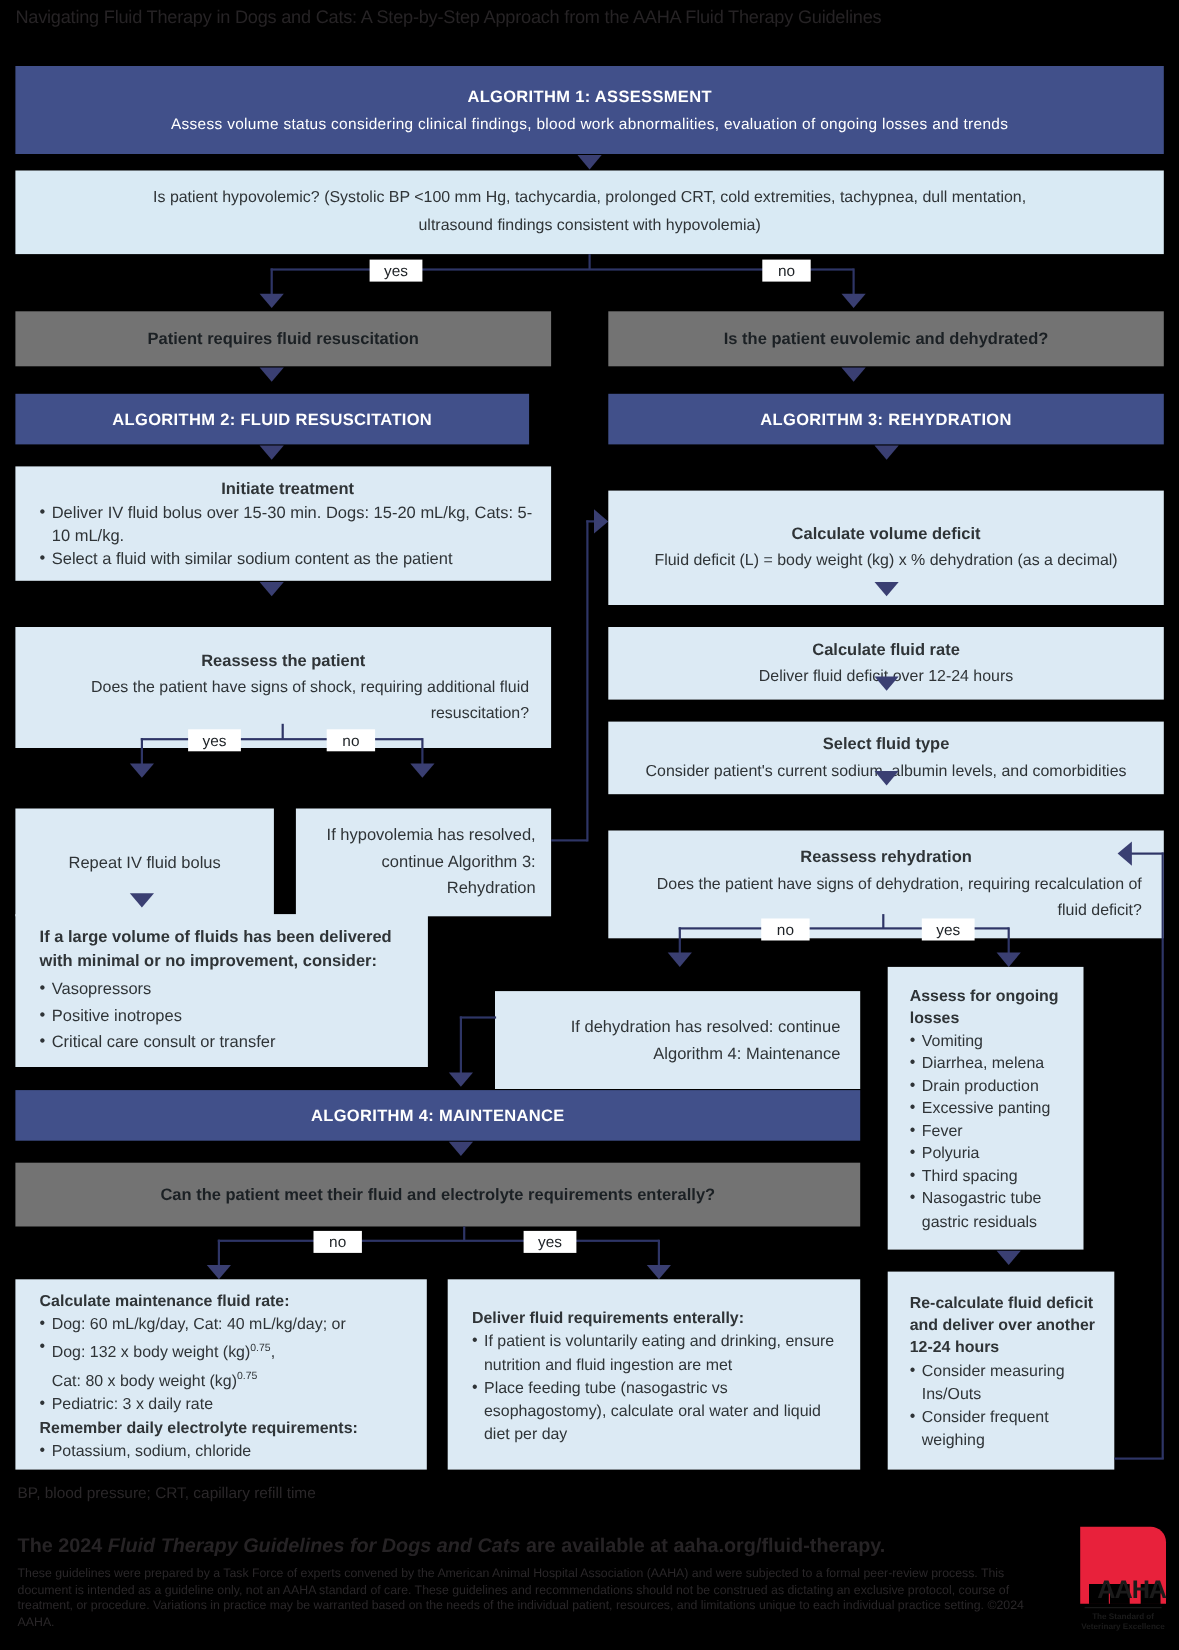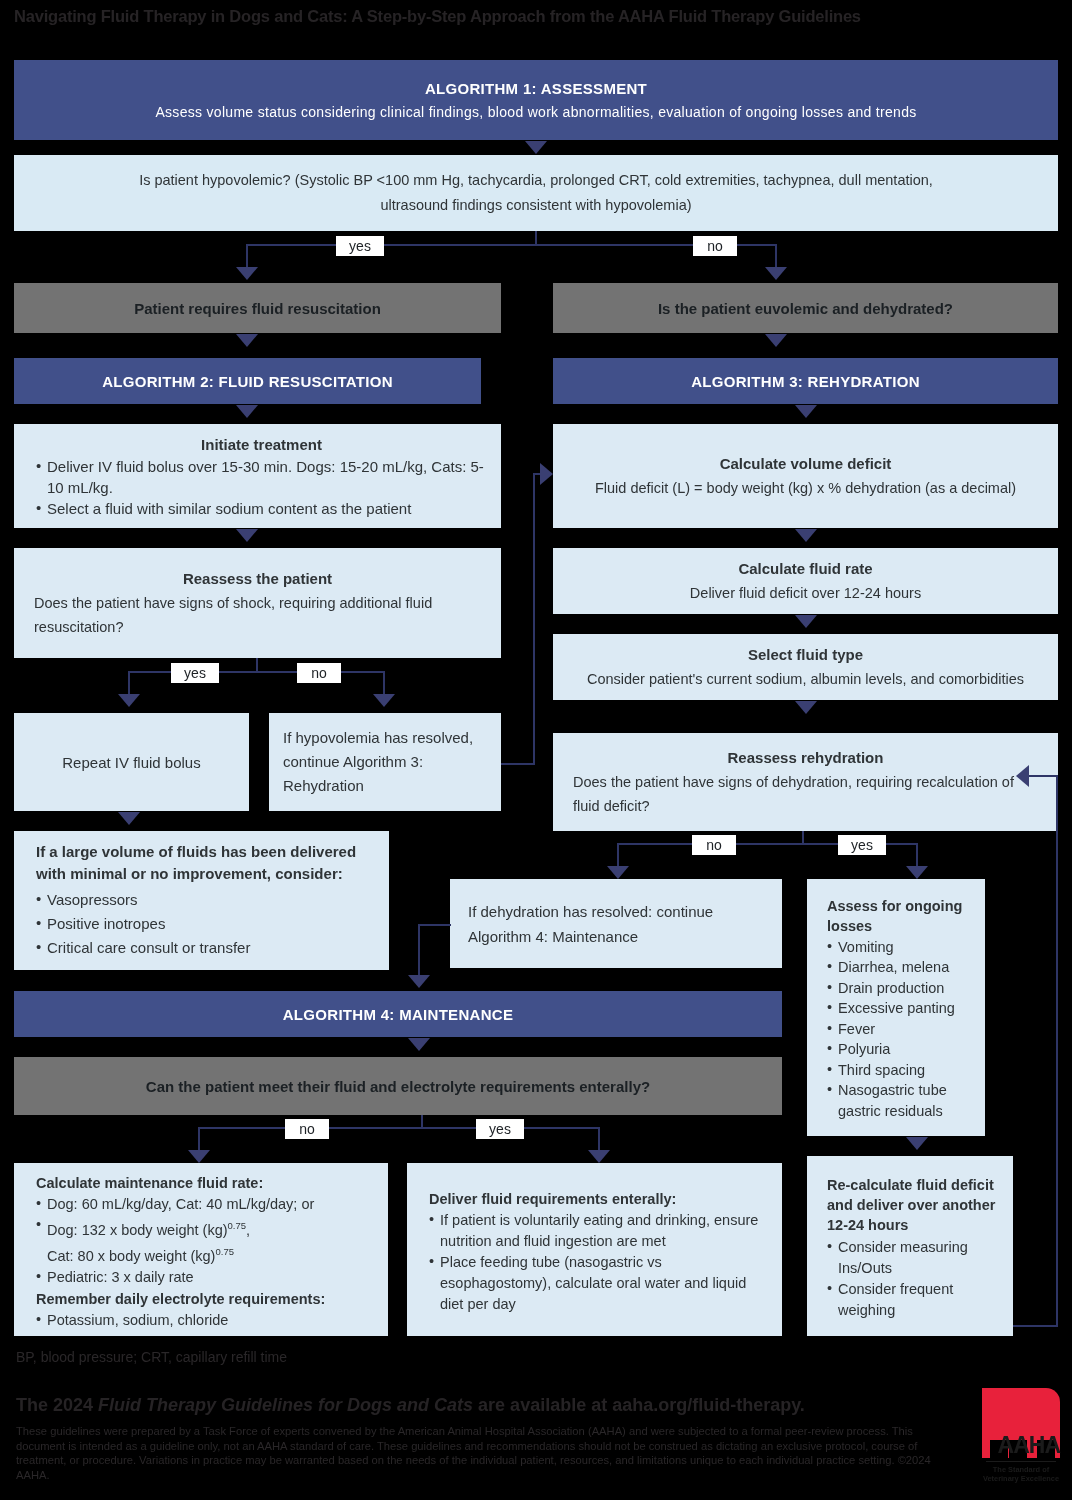--- a/index.html
+++ b/index.html
@@ -15,21 +15,21 @@
   .bx { position:absolute; }
   .hdr {               
     background:#41508a; color:#ffffff;
     font-weight:bold; letter-spacing:.3px;
     display:flex; align-items:center; justify-content:center; text-align:center;
   }
   .light {             
     background:#dceaf4; color:#2f3437;
     display:flex; flex-direction:column; justify-content:center;
   }
-  .light.ctr { align-items:center; text-align:left; }
+  .light.ctr { align-items:center; text-align:right;margin-top:22px; }
   .mid {               
     background:#737373; color:#1b2024;
     display:flex; align-items:center; justify-content:center; text-align:center;
     font-weight:bold;
   }
   .pale {              
     background:#d9eaf4; color:#2f3437;
     display:flex; align-items:center; justify-content:center; text-align:center;
   }
   .ttl { font-weight:bold; }
@@ -45,21 +45,21 @@
   .arw.right { border-top:11px solid transparent; border-bottom:11px solid transparent; border-left:13px solid #3a3f72; }
   .arw.left  { border-top:11px solid transparent; border-bottom:11px solid transparent; border-right:13px solid #3a3f72; }
 
   .lbl { position:absolute; background:#ffffff; color:#1d2125;
          font-size:14px; line-height:18px; padding:1px 9px;
          text-align:center; }
 
   
   #page-title {
     position:absolute; left:14px; top:6px; width:1050px;
-    color:#262325; font-weight:bold; font-size:16.5px; line-height:20px;
+    color:#262325; font-weight:normal; font-size:16.5px; line-height:20px;
     letter-spacing:-.2px;
   }
   #abbrev {
     position:absolute; left:16px; top:1348px; width:600px;
     color:#2a2729; font-size:14px; line-height:18px;
   }
   #foot-head {
     position:absolute; left:16px; top:1394px; width:940px;
     color:#262325; font-weight:bold; font-size:18px; line-height:22px;
   }

